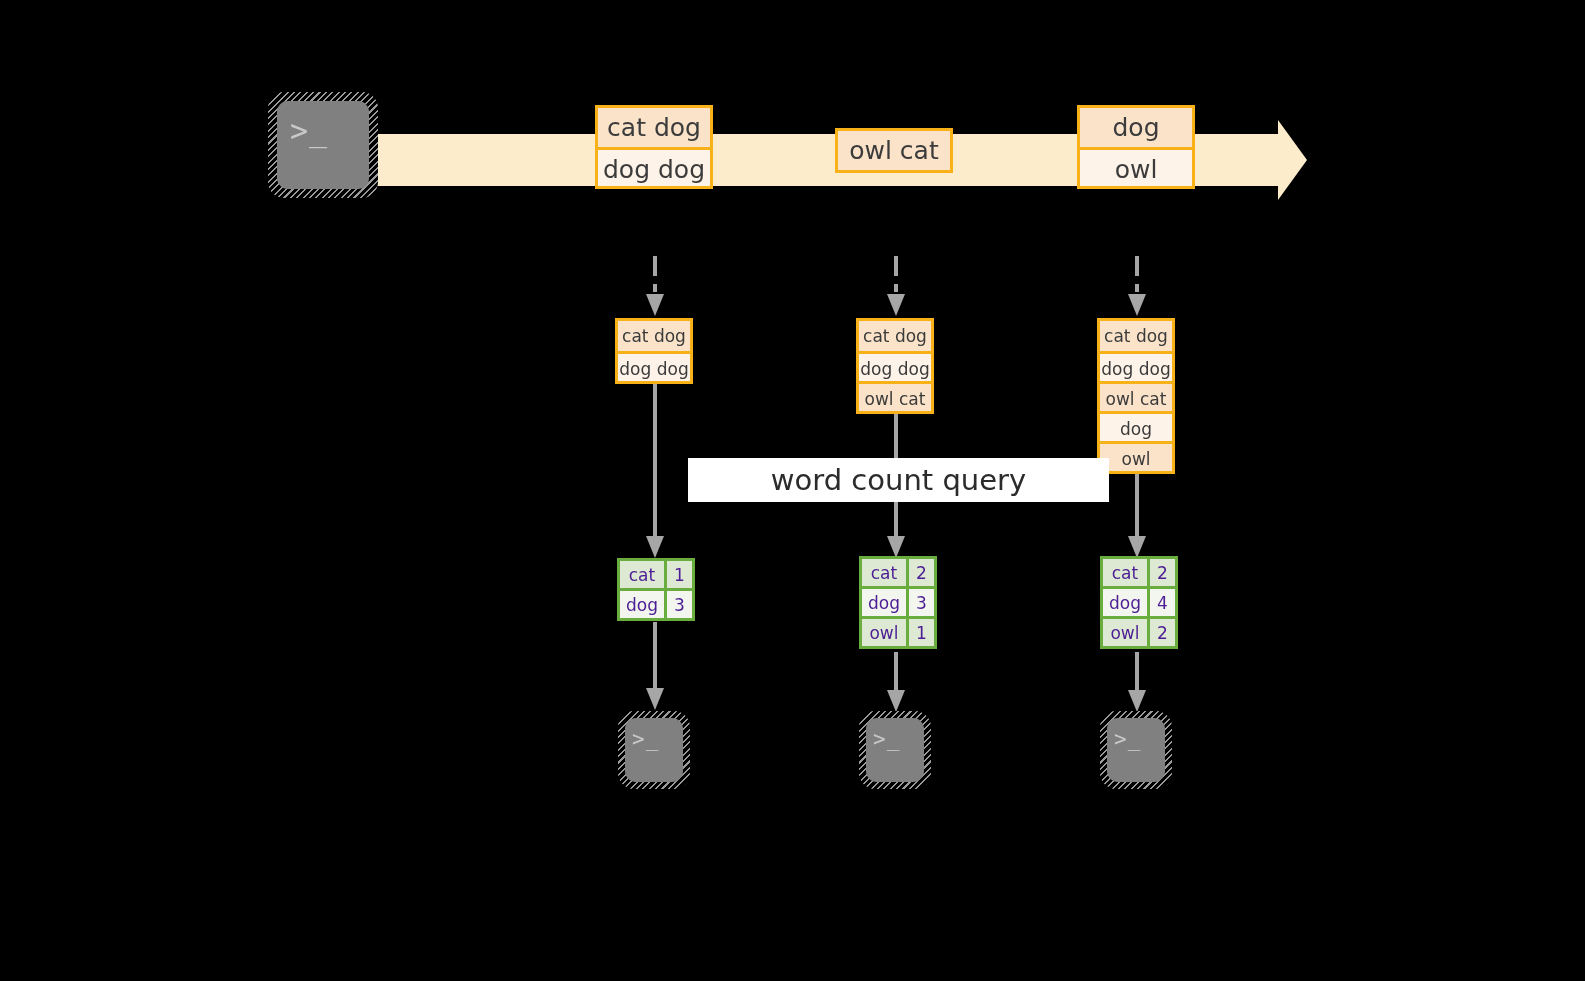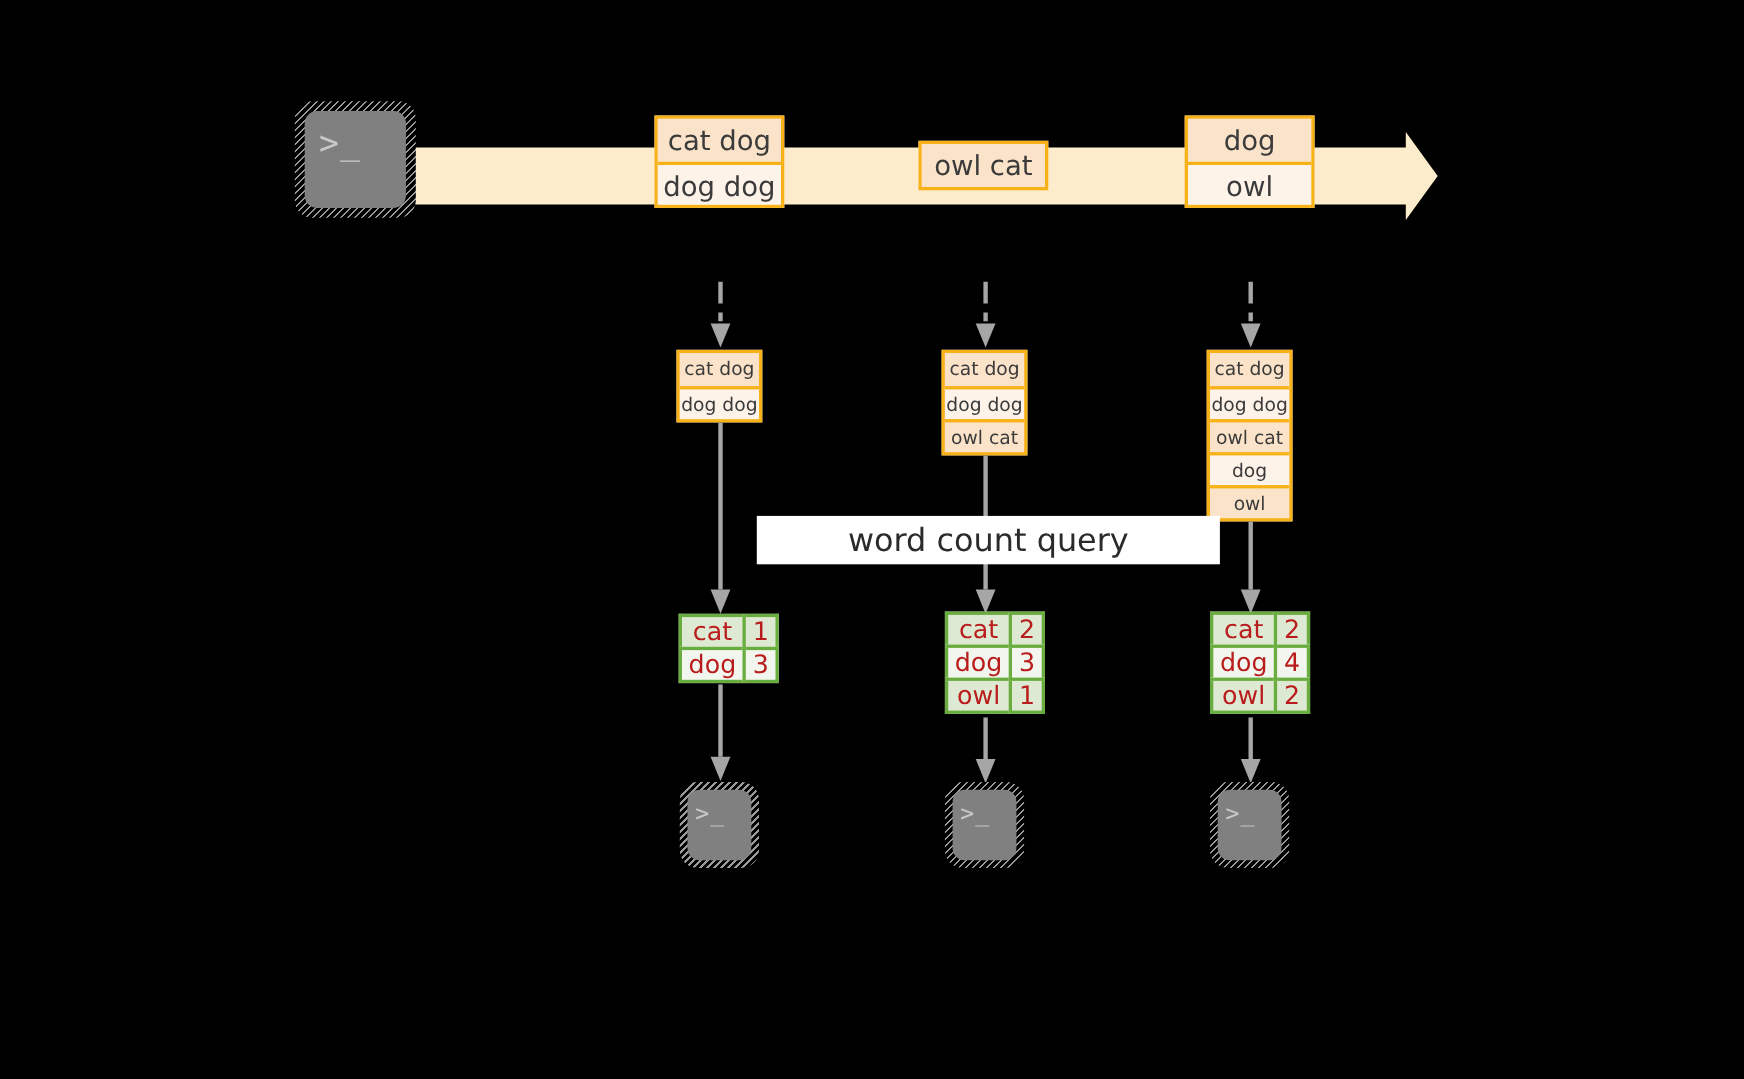--- a/index.html
+++ b/index.html
@@ -105,22 +105,22 @@
   .res-table {
     position: absolute;
     box-sizing: border-box;
     border: 3px solid #6aad3f;
     border-collapse: collapse;
     background: #ffffff;
   }
   .res-table td {
     box-sizing: border-box;
     height: 30px;
-    font-size: 23px;
-    color: #b91c1c;
+    font-size: 17px;
+    color: #4c1d95;
     padding: 0 6px;
     border: 0;
   }
   .res-table tr + tr td { border-top: 3px solid #6aad3f; }
   .res-table td.word {
     width: 46px;
     text-align: center;
     border-right: 3px solid #6aad3f;
   }
   .res-table td.count {
@@ -135,21 +135,21 @@
   #result-3 { left: 1100px; top: 556px; }
 
   
   .conn { position: absolute; }
   .conn svg { display: block; }
 
   
   #query-banner {
     position: absolute;
     left: 688px;
-    top: 469px;
+    top: 458px;
     width: 421px;
     height: 44px;
     background: #ffffff;
   }
   #query-banner-label {
     position: absolute;
     inset: 0;
     display: flex;
     align-items: center;
     justify-content: center;

